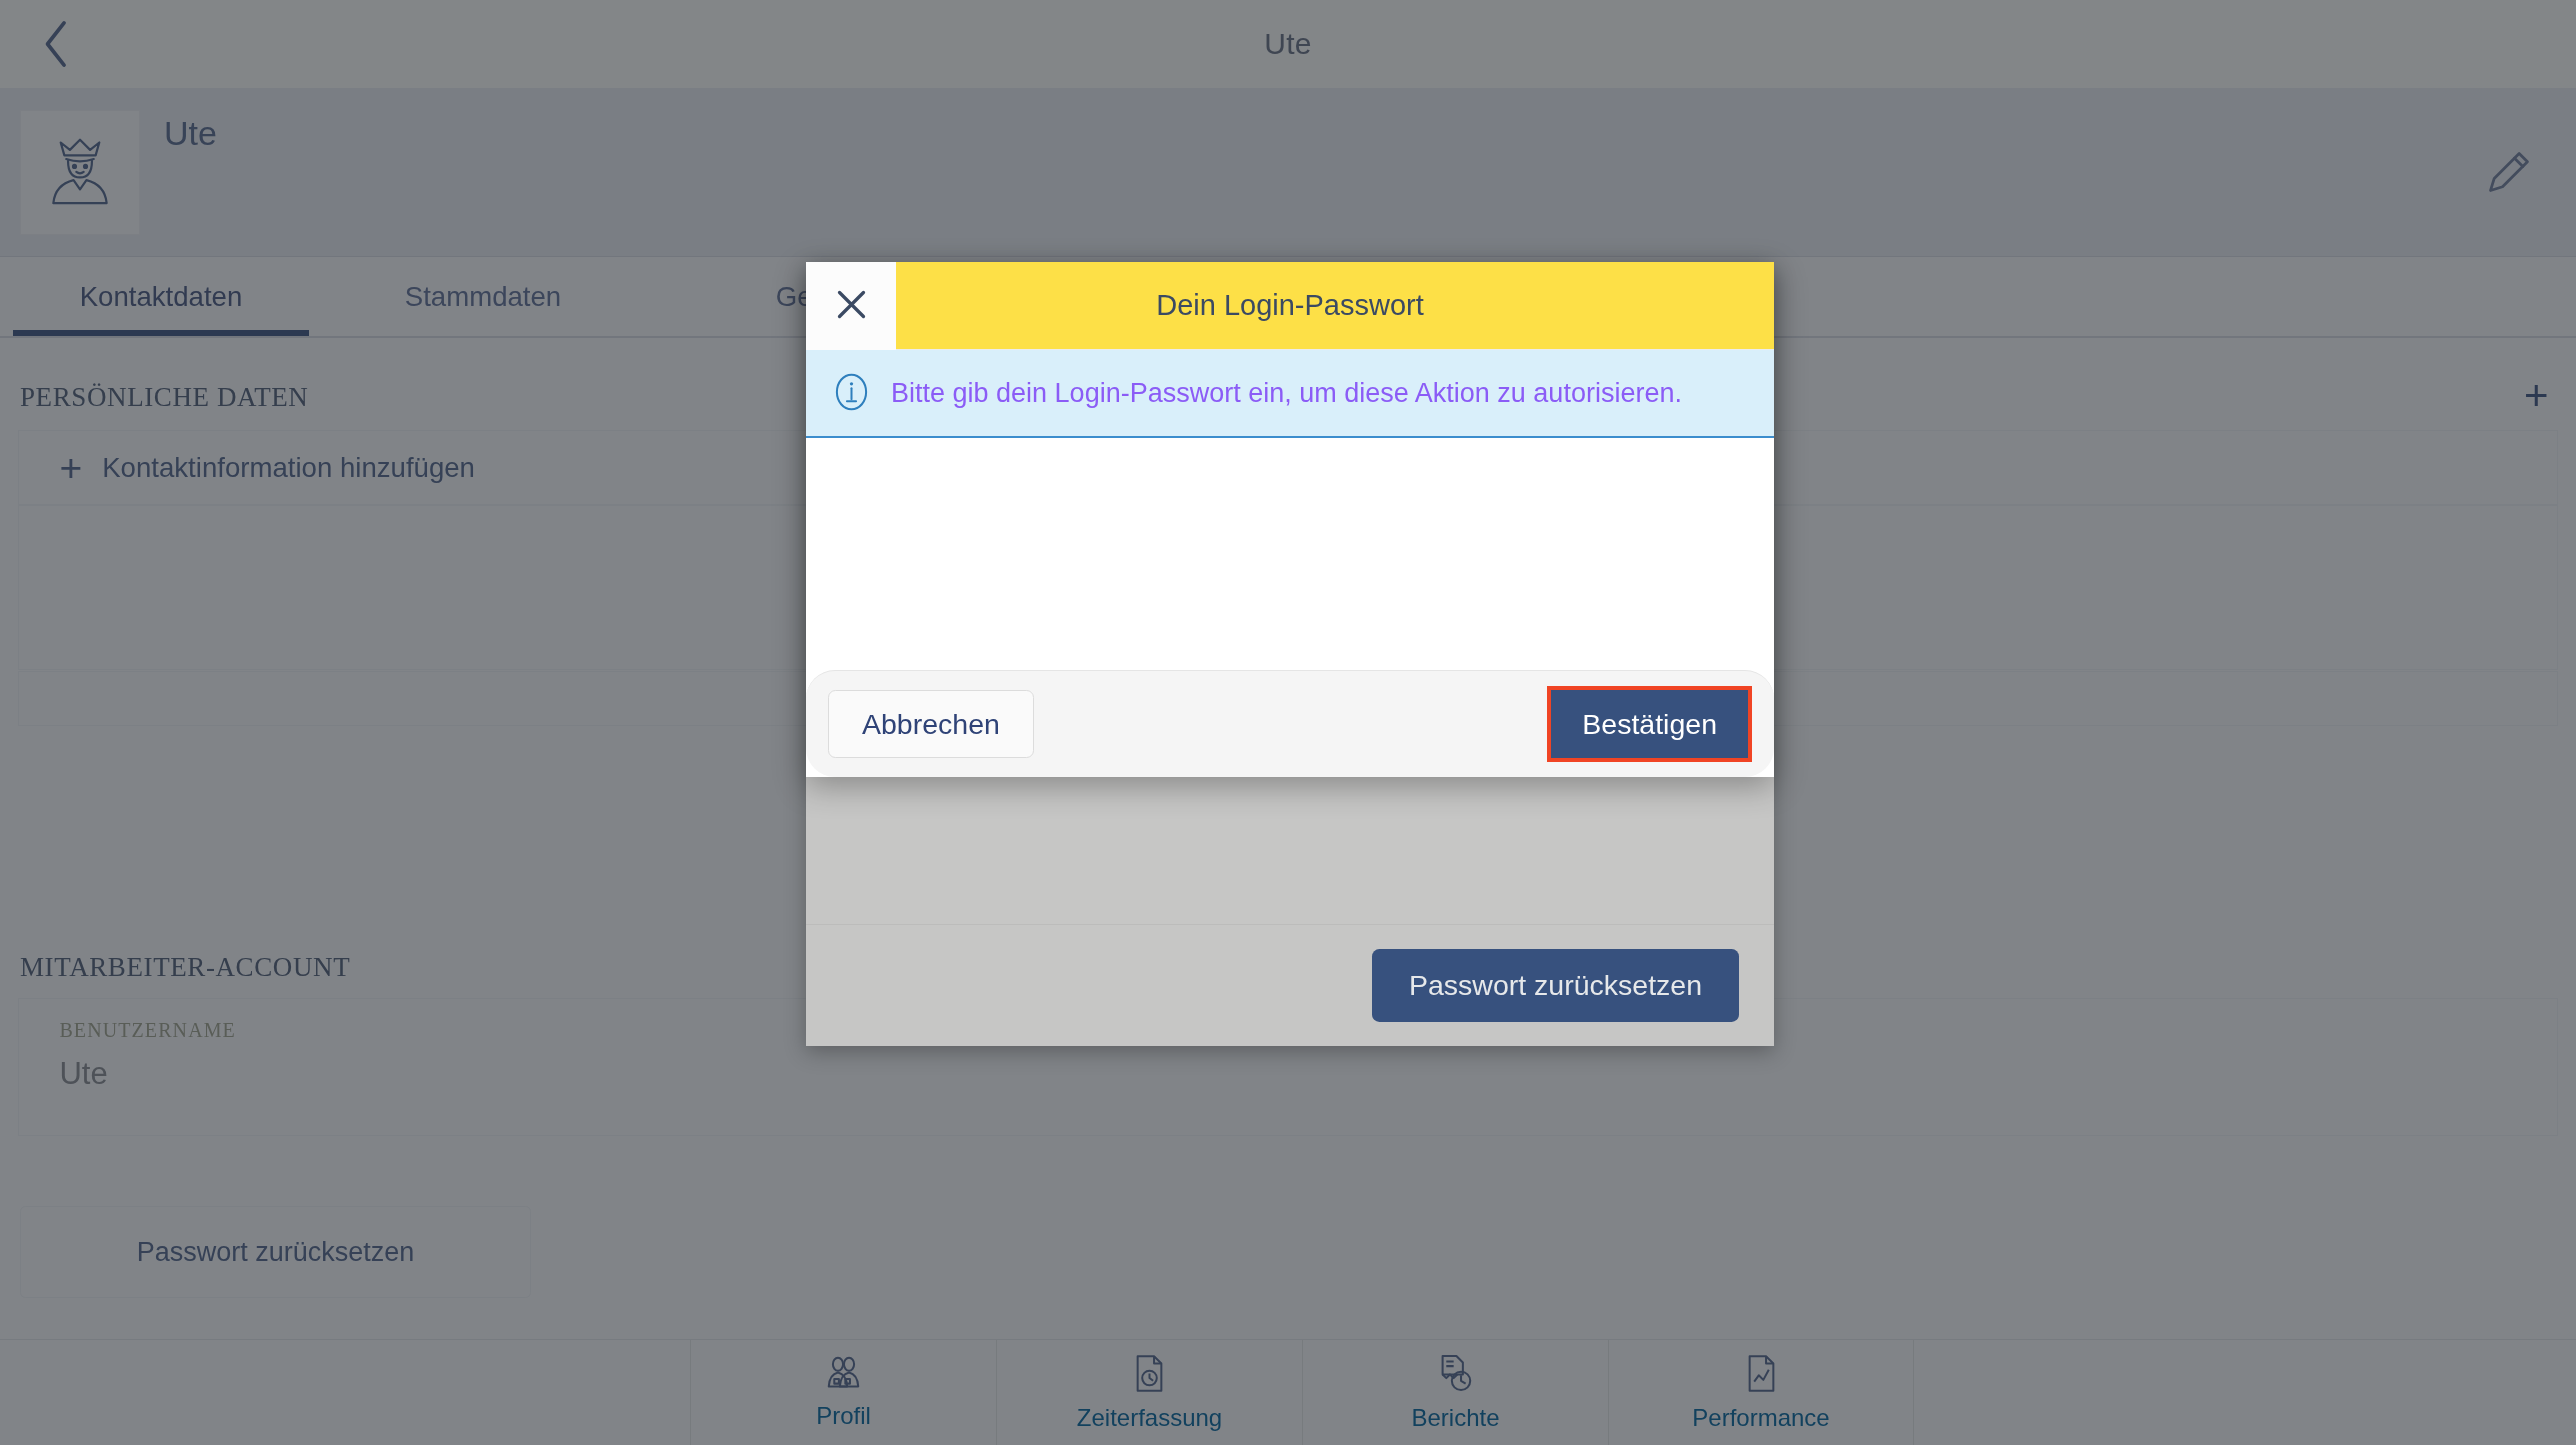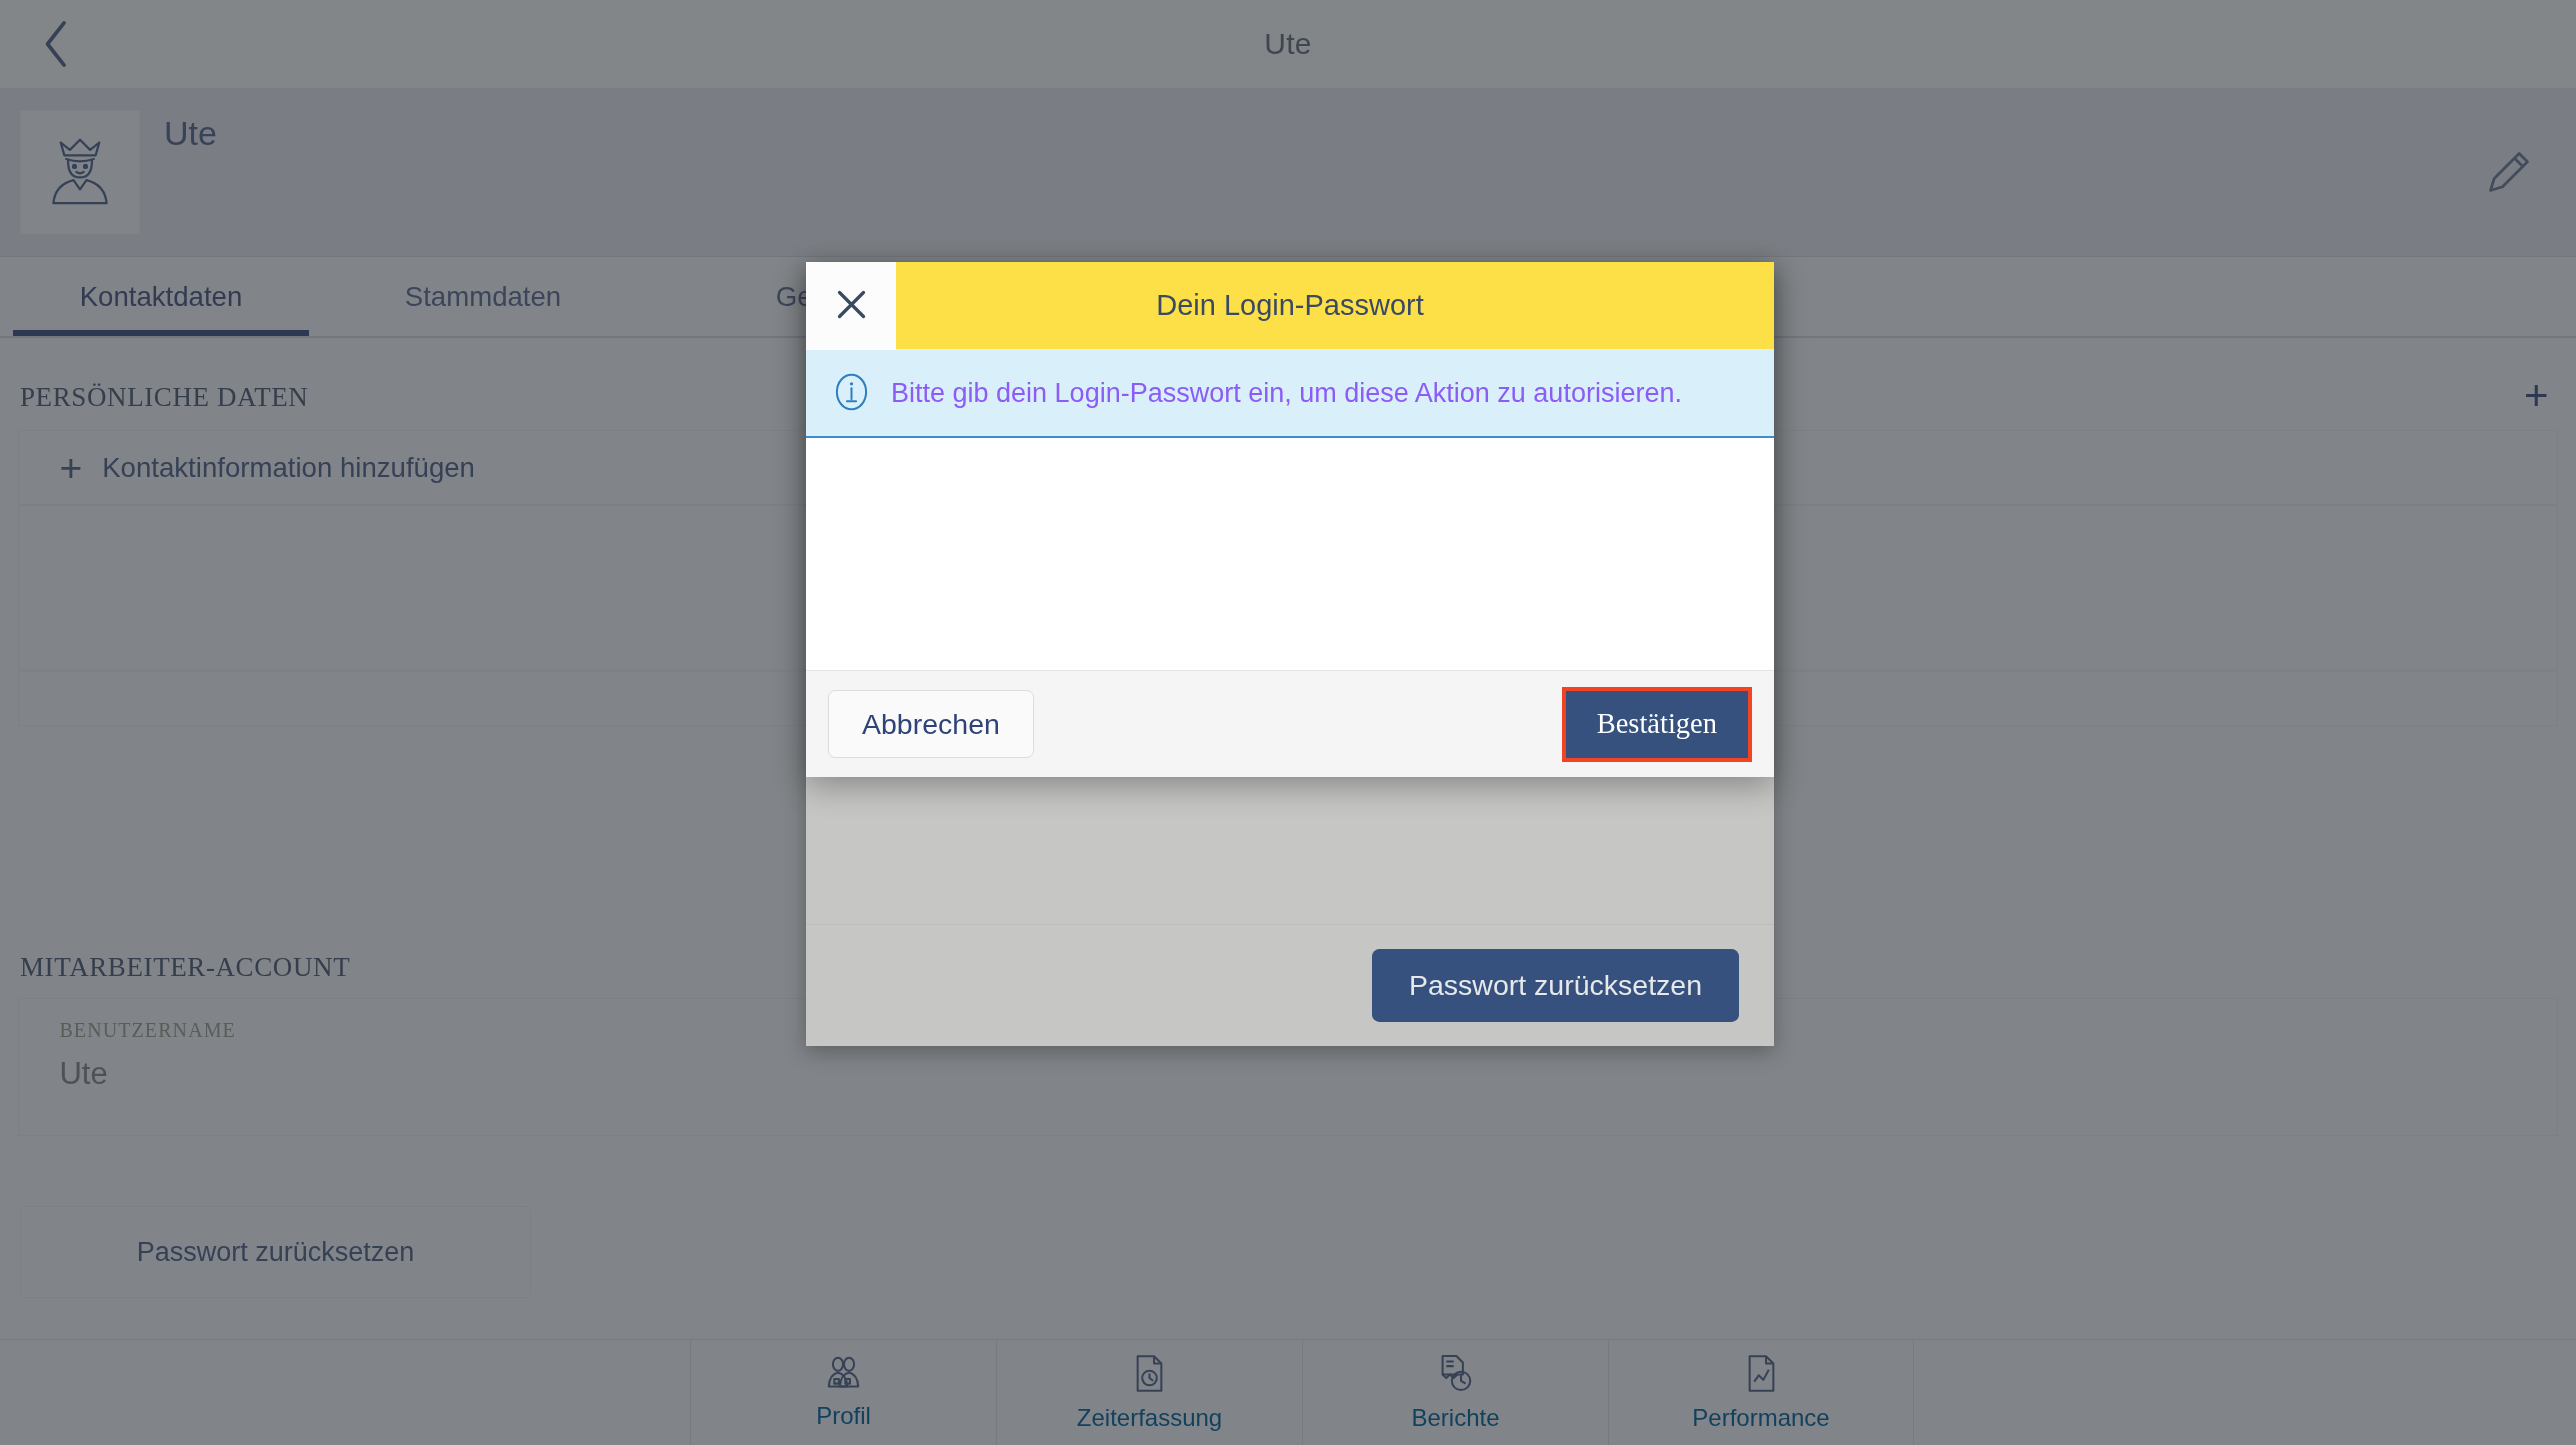--- a/index.html
+++ b/index.html
@@ -200,31 +200,32 @@
     display: flex; align-items: center; justify-content: center;
     color: #8b8b84; font-size: 25px;
   }
   .modal-blank { flex: 1 1 auto; background: #ffffff; }
   .modal-footer {
     flex: 0 0 107px; height: 107px;
     background: #f5f5f5;
     border-top: 1.8px solid #e5e5e5;
     display: flex; align-items: center; justify-content: space-between;
     padding: 0 22px;
+    border-radius: 29px;
   }
   .ghost-btn {
     background: #fafafa; border: 1.8px solid #dcdcdc; border-radius: 7.4px;
     font-size: 28.5px; color: #2f4377; font-family: "Liberation Sans", sans-serif;
     padding: 16.5px 33px; cursor: pointer;
   }
   .confirm-wrap { border: 4.6px solid #f04424; padding: 0; display: inline-block; }
   .confirm-btn {
     display: block;
     background: #37517e; color: #ffffff; border: none; border-radius: 0;
-    font-size: 28.5px; font-family: Liberation Serif, serif;
+    font-size: 28.5px; font-family: Liberation Sans, sans-serif;
     padding: 17.5px 31px; cursor: pointer;
   }
 </style>
 </head>
 <body>
 
 <div id="app">
 
   <div class="page">
 

